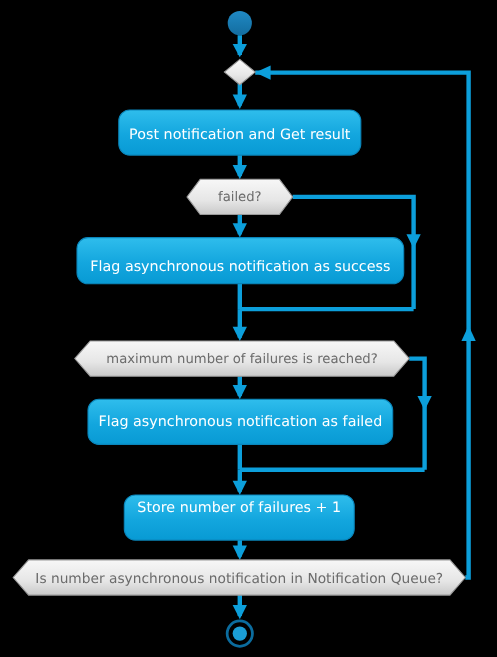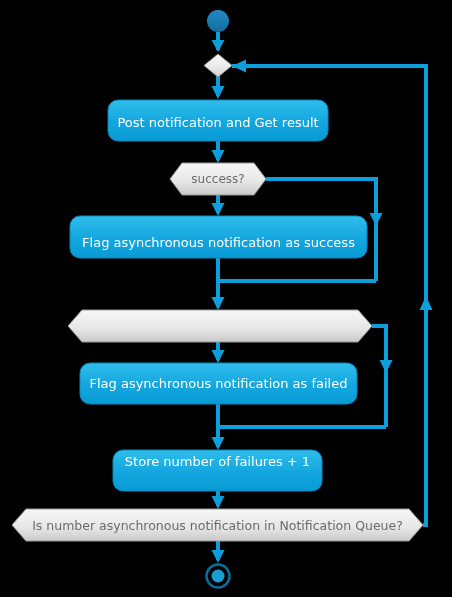--- a/index.html
+++ b/index.html
@@ -169,24 +169,25 @@
     <polygon points="26,509 409,509 423,525 409,541 26,541 12,525" fill="url(#decisionGrad)" stroke="#9a9a9a" stroke-width="1"></polygon>
 
     <g>
       <circle cx="218" cy="576" r="11.5" fill="#000000" stroke="#0b6c9e" stroke-width="2.5"></circle>
       <circle cx="218" cy="576" r="6.5" fill="#1b9ed6" stroke="none"></circle>
     </g>
   </svg>
 
   <div class="node-label action-label" style="left:108px; top:100px; width:220px; height:44px;">Post notification and Get result</div>
 
-  <div class="node-label decision-label" style="left:170px; top:163px; width:96px; height:32px;">success?</div>
+  <div class="node-label decision-label" style="left:170px; top:163px; width:96px; height:32px;">failed?</div>
 
   <div class="node-label action-label" style="left:70px; top:216px; width:297px; height:52px;">Flag asynchronous notification as success</div>
 
+  <div class="node-label decision-label" style="left:68px; top:310px; width:304px; height:32px;">maximum number of failures is reached?</div>
 
   <div class="node-label action-label" style="left:80px; top:363px; width:277px; height:41px;text-align:center;">Flag asynchronous notification as failed</div>
 
   <div class="node-label action-label" style="left:113px; top:450px; width:209px; height:23px;text-align:center;">Store number of failures + 1</div>
 
   <div class="node-label decision-label decision-label-sm" style="left:12px; top:509px; width:411px; height:32px;">Is number asynchronous notification in Notification Queue?</div>
 
 </div>
 
 </body></html>

